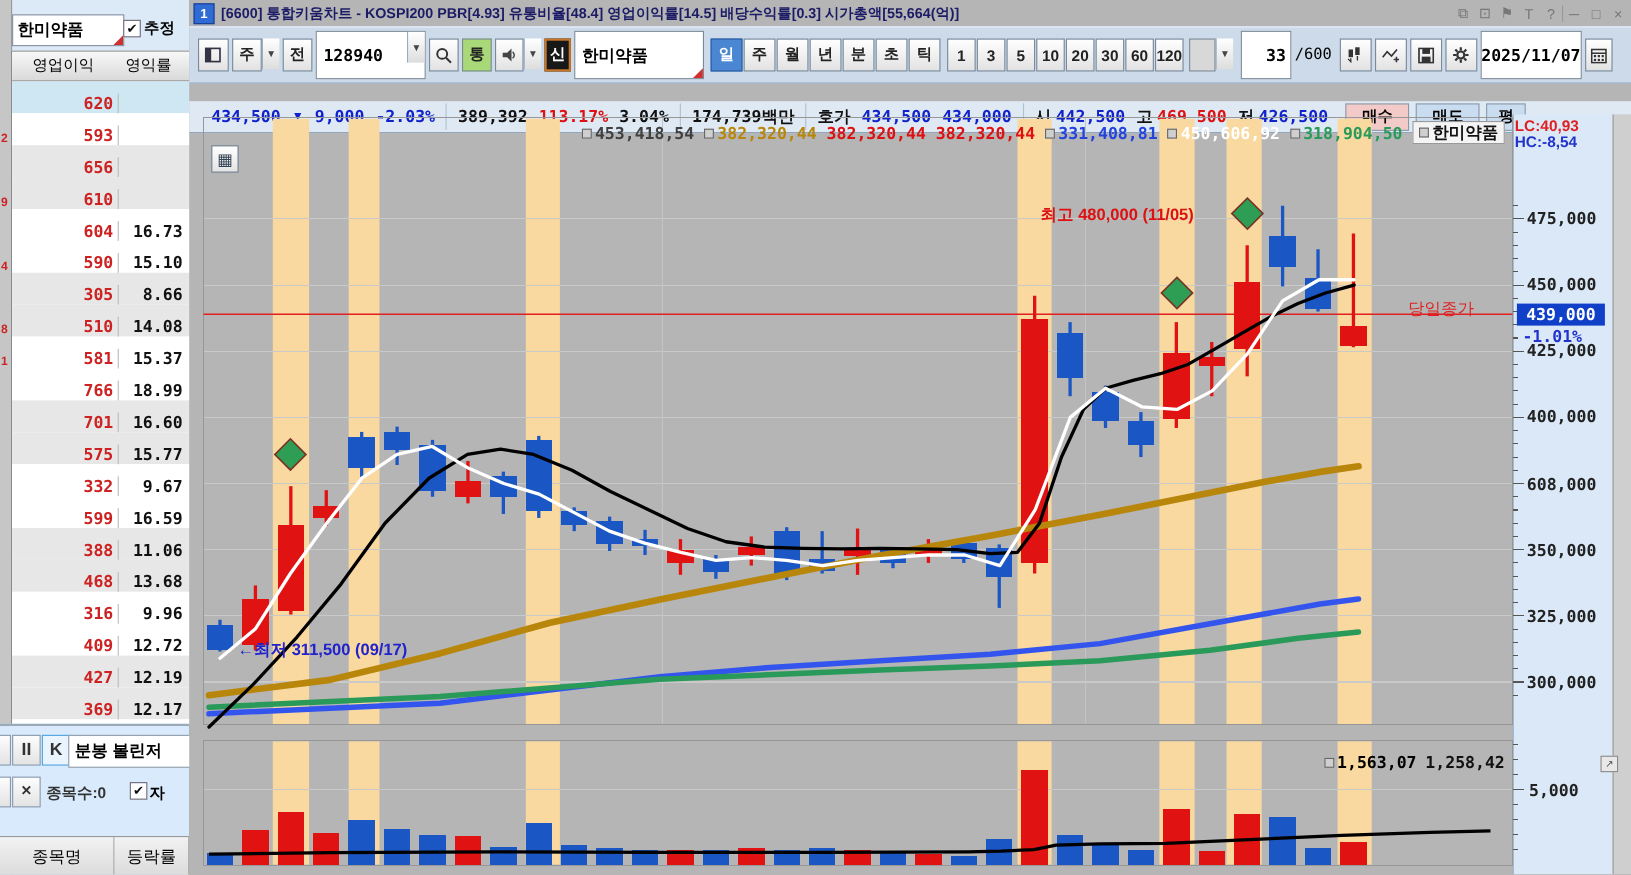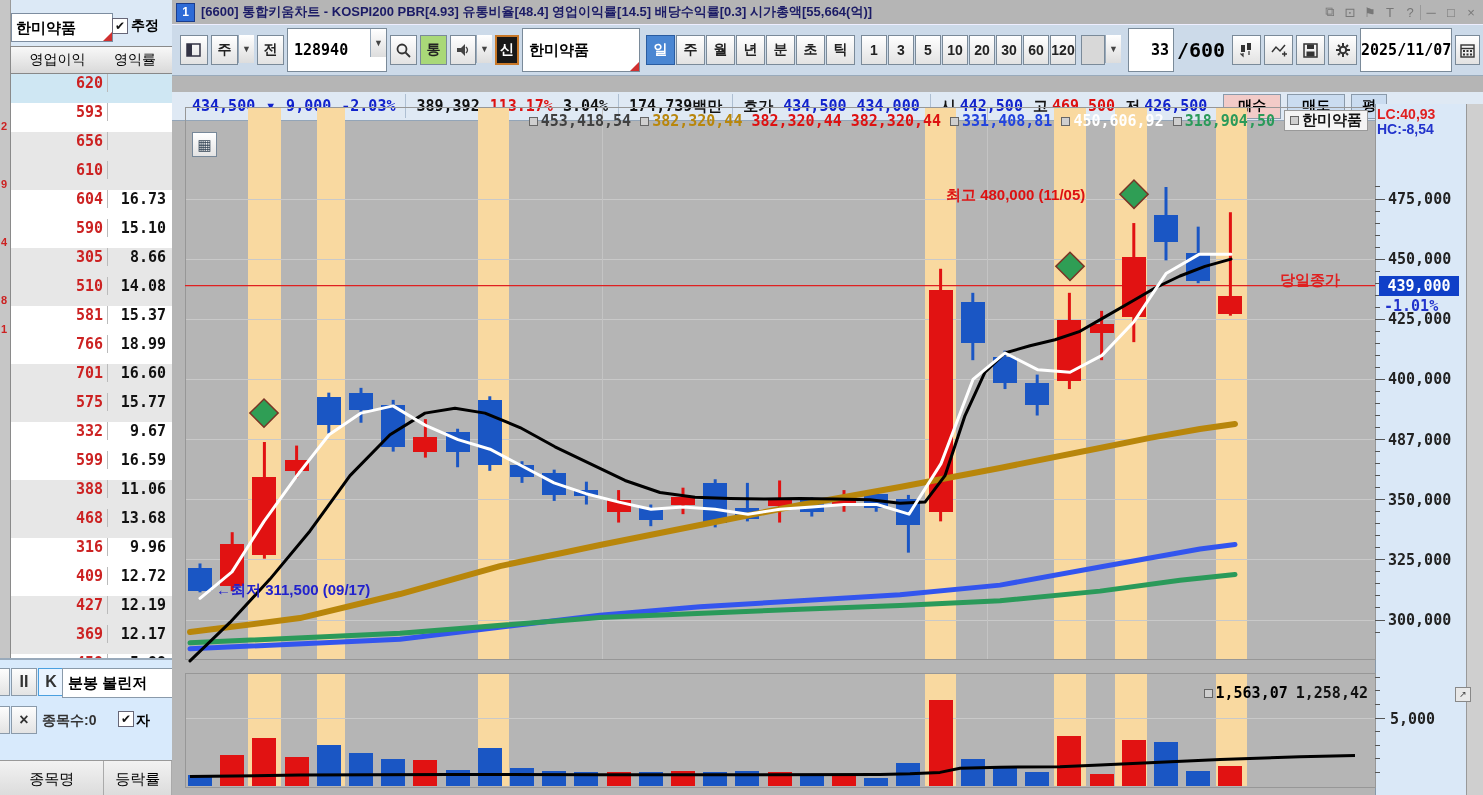--- a/index.html
+++ b/index.html
@@ -11,21 +11,21 @@
   #left-panel{position:absolute;left:0;top:0;width:172px;height:795px;background:#dce9f6;border-right:1px solid #8a8a8a;}
   #left-strip{position:absolute;left:0;top:0;width:10px;height:795px;background:#c6c6c6;border-right:1px solid #9a9a9a;}
   .frag{position:absolute;color:#cc2222;font-size:11px;font-weight:bold;left:1px;width:9px;overflow:hidden;}
   #stock-box{position:absolute;left:11px;top:13px;width:96px;height:27px;background:#fff;border:1px solid #7d8da0;font-size:15px;font-weight:bold;line-height:27px;padding-left:4px;overflow:hidden;}
   .corner-tri{position:absolute;right:0;bottom:0;width:0;height:0;border-left:9px solid transparent;border-bottom:9px solid #d03030;}
   #est-wrap{position:absolute;left:112px;top:17px;font-size:14px;font-weight:bold;display:flex;align-items:center;gap:3px;}
   .chk{width:14px;height:14px;background:#fff;border:1px solid #667;display:inline-flex;align-items:center;justify-content:center;font-size:12px;color:#111;}
   #fin-table{position:absolute;left:10px;top:46px;width:162px;height:612px;background:#fff;border:1px solid #8a8a8a;overflow:hidden;}
   #fin-head{display:flex;height:26px;background:linear-gradient(#f8f8f8,#d9d9d9);border-bottom:1px solid #888;font-size:14px;align-items:center;}
   #fin-head div{text-align:center;}
-  .frow{display:flex;height:29px;align-items:flex-start;font-size:15px;font-weight:bold;}
+  .frow{display:flex;height:29px;align-items:flex-end;font-size:15px;font-weight:bold;}
   .frow.w{background:#ffffff;} .frow.g{background:#e7e7e7;} .frow.sel{background:#cfe7f3;}
   .c-op{width:92px;text-align:right;color:#cc2222;border-right:1px solid #bbb;padding-right:4px;}
   .c-mg{width:58px;text-align:right;color:#111;padding-right:4px;}
   #left-bottom{position:absolute;left:0;top:658px;width:172px;height:137px;background:#d8eafc;border-top:2px solid #9ab;}
   .sbtn{position:absolute;height:26px;background:linear-gradient(#fdfdfd,#e3e3e3);border:1px solid #8a9aaa;font-size:16px;font-weight:bold;display:flex;align-items:center;justify-content:center;color:#333;}
   #bl-field{position:absolute;left:62px;top:8px;width:112px;height:28px;background:#fff;border:1px solid #8a9aaa;font-size:15px;font-weight:bold;line-height:28px;padding-left:5px;white-space:nowrap;overflow:hidden;}
   #bl-count{position:absolute;left:42px;top:52px;font-size:14px;font-weight:bold;color:#333;}
   #bl-chk{position:absolute;left:118px;top:51px;}
   #bl-ja{position:absolute;left:136px;top:52px;font-size:14px;font-weight:bold;}
   #bl-head{position:absolute;left:0;top:100px;width:172px;height:37px;background:linear-gradient(#f2f2f2,#dadada);border-top:1px solid #999;display:flex;font-size:15px;align-items:center;}
@@ -58,21 +58,21 @@
   .ytick{position:absolute;left:1216px;font-size:15px;font-weight:bold;color:#222;}
   #price-box{position:absolute;left:1207px;top:172px;width:80px;height:20px;background:#1040c8;color:#fff;font-size:15px;font-weight:bold;text-align:center;line-height:20px;}
   #price-pct{position:absolute;left:1212px;top:193px;color:#2233cc;font-size:15px;font-weight:bold;}
   #lc{position:absolute;left:1205px;top:2px;font-size:14px;font-weight:bold;color:#e02020;}
   #hc{position:absolute;left:1205px;top:17px;font-size:14px;font-weight:bold;color:#2233cc;}
   #vol-tick{position:absolute;left:1218px;top:606px;font-size:15px;font-weight:bold;color:#222;}
   #vol-legend{position:absolute;left:0;top:580px;width:1196px;display:flex;justify-content:flex-end;gap:8px;font-size:15px;font-weight:bold;align-items:center;}
   #vol-expand{position:absolute;left:1283px;top:583px;width:14px;height:13px;border:1px solid #888;background:#e8e8e8;font-size:9px;line-height:13px;text-align:center;color:#444;}
   #anno-high{position:absolute;left:774px;top:82px;color:#dd1111;font-size:15px;font-weight:bold;}
   #anno-low{position:absolute;left:44px;top:477px;color:#2222cc;font-size:15px;font-weight:bold;}
-  #anno-close{position:absolute;left:1108px;top:167px;color:#e02020;font-size:15px;font-weight:bold;}
+  #anno-close{position:absolute;left:1108px;top:167px;color:#e02020;font-size:15px;font-weight:normal;}
 </style>
 </head>
 <body>
 
 <div id="left-panel">
   <div id="left-strip">
     <div class="frag" style="top:120px">2</div>
     <div class="frag" style="top:178px">9</div>
     <div class="frag" style="top:236px">4</div>
     <div class="frag" style="top:294px">8</div>
@@ -265,21 +265,21 @@
         <div class="tb" style="width: 26px;">60</div>
         <div class="tb" style="width: 26px;">120</div>
       </div>
     <div style="display:flex;margin-left:2px">
       <div class="tb" style="width:24px;background:#d8d8d8"></div>
       <div class="dd">▼</div>
     </div>
     <div class="tfield" style="width:46px;justify-content:flex-end;padding-right:4px;margin-left:4px">
       <span class="mono">33</span>
     </div>
-    <span style="font-size:20px;font-weight:bold" class="mono">/600</span>
+    <span style="font-size:14px;font-weight:normal" class="mono">/600</span>
     <div class="tb" style="width:29px;margin-left:4px">
       <svg width="16" height="16">
           <rect x="2" y="3" width="4" height="7" fill="#333"></rect>
           <rect x="8" y="1" width="4" height="7" fill="#333"></rect>
           <path d="M4 11 v3 l-2.5-2.5 M10 9 v4" stroke="#333" stroke-width="1.2" fill="none"></path>
         </svg>
     </div>
     <div class="tb" style="width:29px">
       <svg width="16" height="16">
           <polyline points="1,10 5,5 9,9 14,3" fill="none" stroke="#333" stroke-width="1.5"></polyline>
@@ -558,21 +558,21 @@
         <span class="lg-chip" style="color: rgb(17, 17, 17);"><span class="lg-sq"></span>한미약품</span>
       </div>
     <div id="grid-icon">▦</div>
     <div id="lc">LC:40,93</div>
     <div id="hc">HC:-8,54</div>
     <div id="yticks">
         <div class="ytick mono" style="top: 86px;">475,000</div>
         <div class="ytick mono" style="top: 146.143px;">450,000</div>
         <div class="ytick mono" style="top: 206.286px;">425,000</div>
         <div class="ytick mono" style="top: 266.429px;">400,000</div>
-        <div class="ytick mono" style="top: 326.571px;">487,000</div>
+        <div class="ytick mono" style="top: 326.571px;">608,000</div>
         <div class="ytick mono" style="top: 386.714px;">350,000</div>
         <div class="ytick mono" style="top: 446.857px;">325,000</div>
         <div class="ytick mono" style="top: 507px;">300,000</div>
       </div>
     <div id="price-box" class="mono">439,000</div>
     <div id="price-pct" class="mono">-1.01%</div>
     <div id="anno-high">최고 480,000 (11/05)</div>
     <div id="anno-low">←최저 311,500 (09/17)</div>
     <div id="anno-close">당일종가</div>
     <div id="vol-legend" class="mono">

